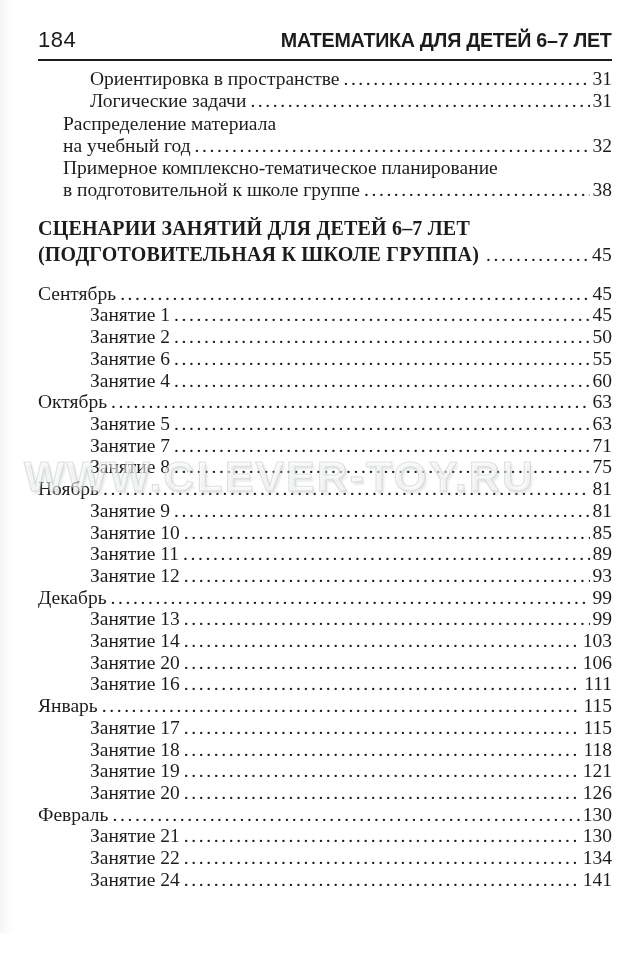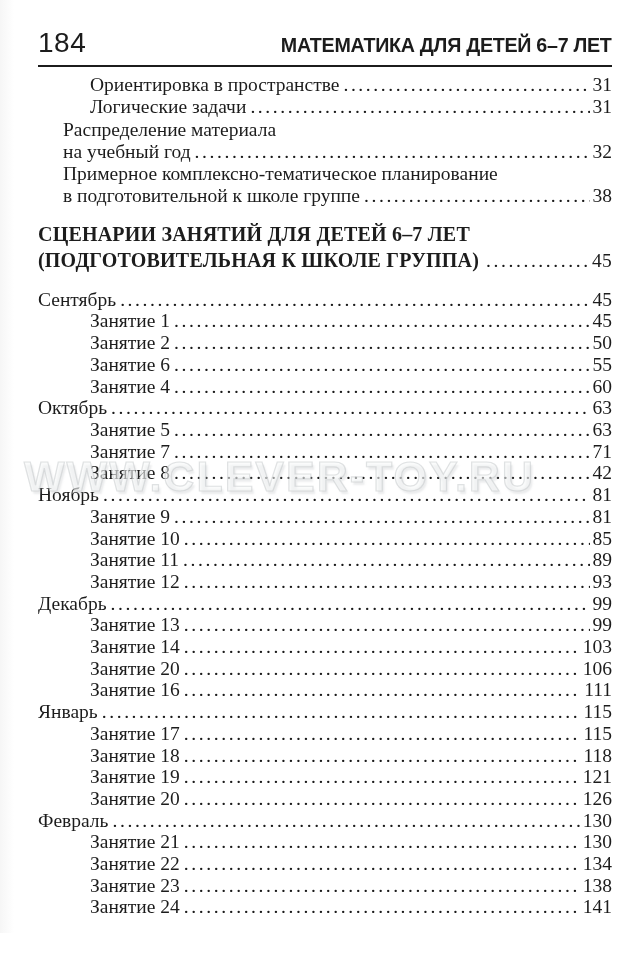--- a/index.html
+++ b/index.html
@@ -19,21 +19,21 @@
     height:933px;
     box-sizing:border-box;
   }
   
   .hdr {
     display:flex; justify-content:space-between; align-items:baseline;
     font-family:"Liberation Sans", sans-serif;
     padding-bottom:6px;
     border-bottom:2.5px solid #1c1c1c;
   }
-  .hdr .pno { font-size:28px; letter-spacing:0.5px; }
+  .hdr .pno { font-size:22px; letter-spacing:0.5px; }
   .hdr .btitle {
     font-size:20.5px; font-weight:bold; letter-spacing:-0.3px;
     display:inline-block; transform:scaleX(0.96); transform-origin:right center;
   }
   
   .toc-row { display:flex; align-items:baseline; font-size:19.5px; line-height:21.7px; }
   .toc-intro .toc-row { line-height:22.3px; }
   .toc-row .lab { white-space:nowrap; }
   .toc-row .dots {
     flex:1 1 auto; overflow:hidden; white-space:nowrap;
@@ -150,21 +150,21 @@
         <span class="pg">63</span>
       </div>
       <div class="toc-row ind2">
         <span class="lab">Занятие 7</span>
         <span class="dots"></span>
         <span class="pg">71</span>
       </div>
       <div class="toc-row ind2">
         <span class="lab">Занятие 8</span>
         <span class="dots"></span>
-        <span class="pg">42</span>
+        <span class="pg">75</span>
       </div>
       <div class="toc-row ind0">
         <span class="lab">Ноябрь</span>
         <span class="dots"></span>
         <span class="pg">81</span>
       </div>
       <div class="toc-row ind2">
         <span class="lab">Занятие 9</span>
         <span class="dots"></span>
         <span class="pg">81</span>
@@ -243,25 +243,20 @@
         <span class="lab">Занятие 21</span>
         <span class="dots"></span>
         <span class="pg">130</span>
       </div>
       <div class="toc-row ind2">
         <span class="lab">Занятие 22</span>
         <span class="dots"></span>
         <span class="pg">134</span>
       </div>
       <div class="toc-row ind2">
-        <span class="lab">Занятие 23</span>
-        <span class="dots"></span>
-        <span class="pg">138</span>
-      </div>
-      <div class="toc-row ind2">
         <span class="lab">Занятие 24</span>
         <span class="dots"></span>
         <span class="pg">141</span>
       </div>
     </div>
 
 </div>
 
 <div class="watermark">WWW.CLEVER-TOY.RU</div>
 

